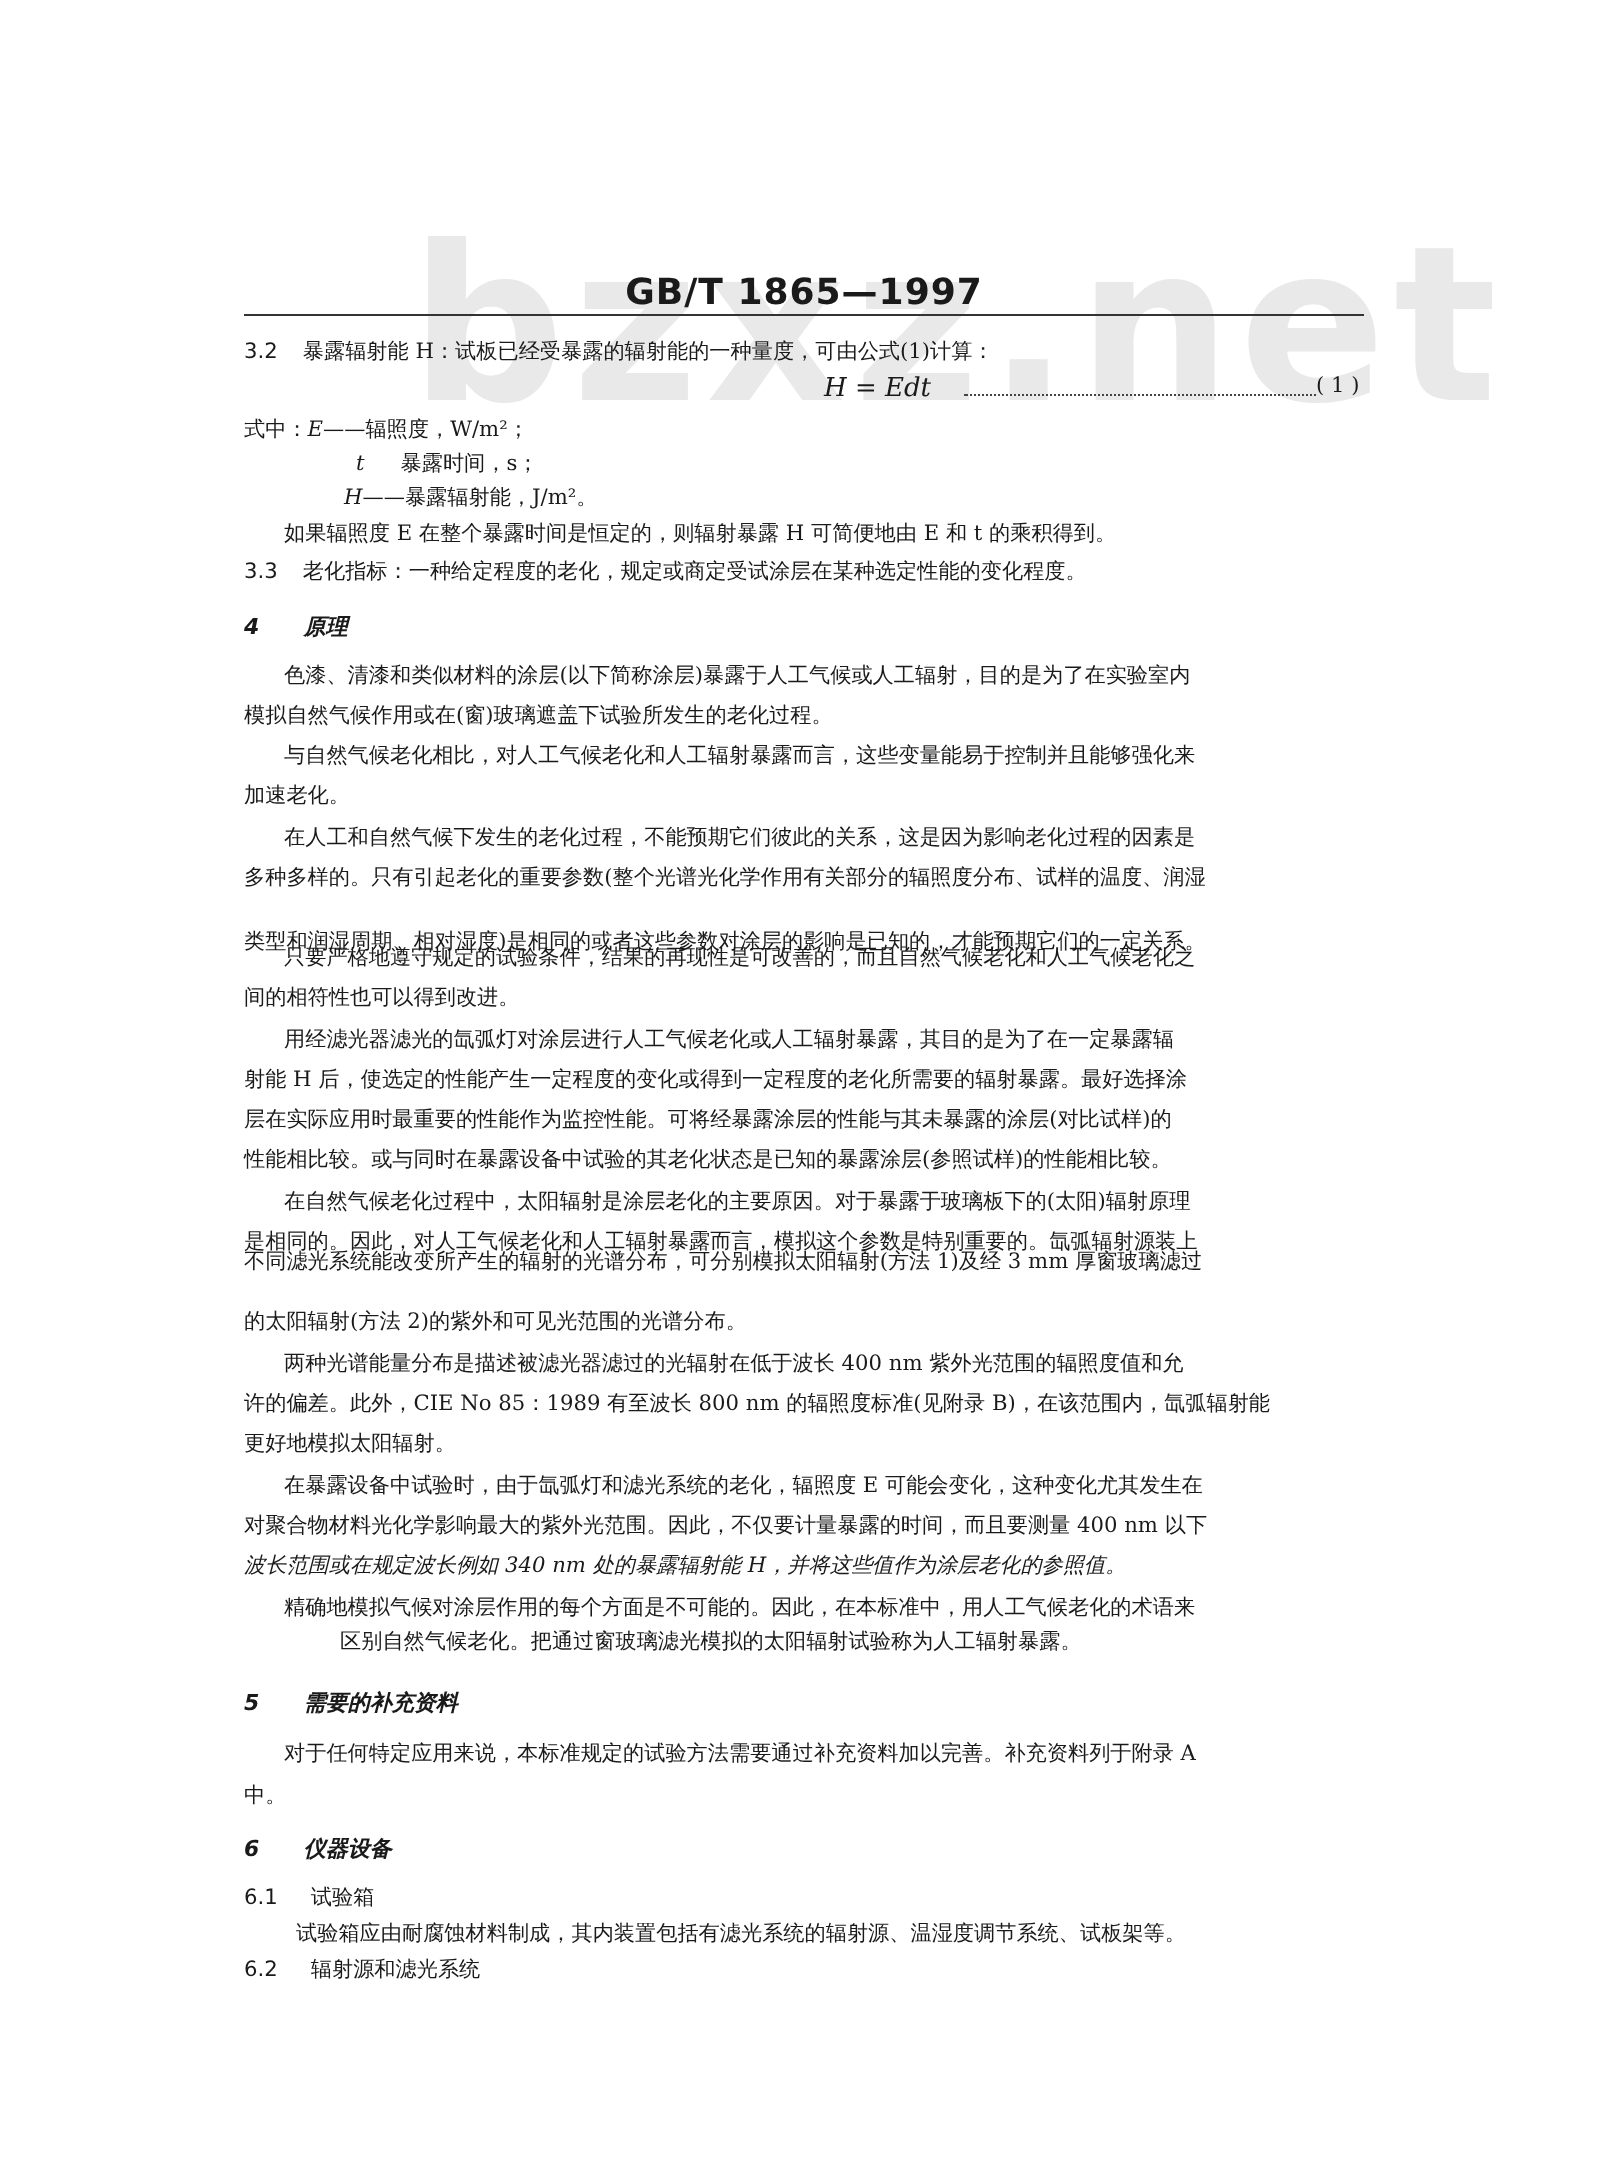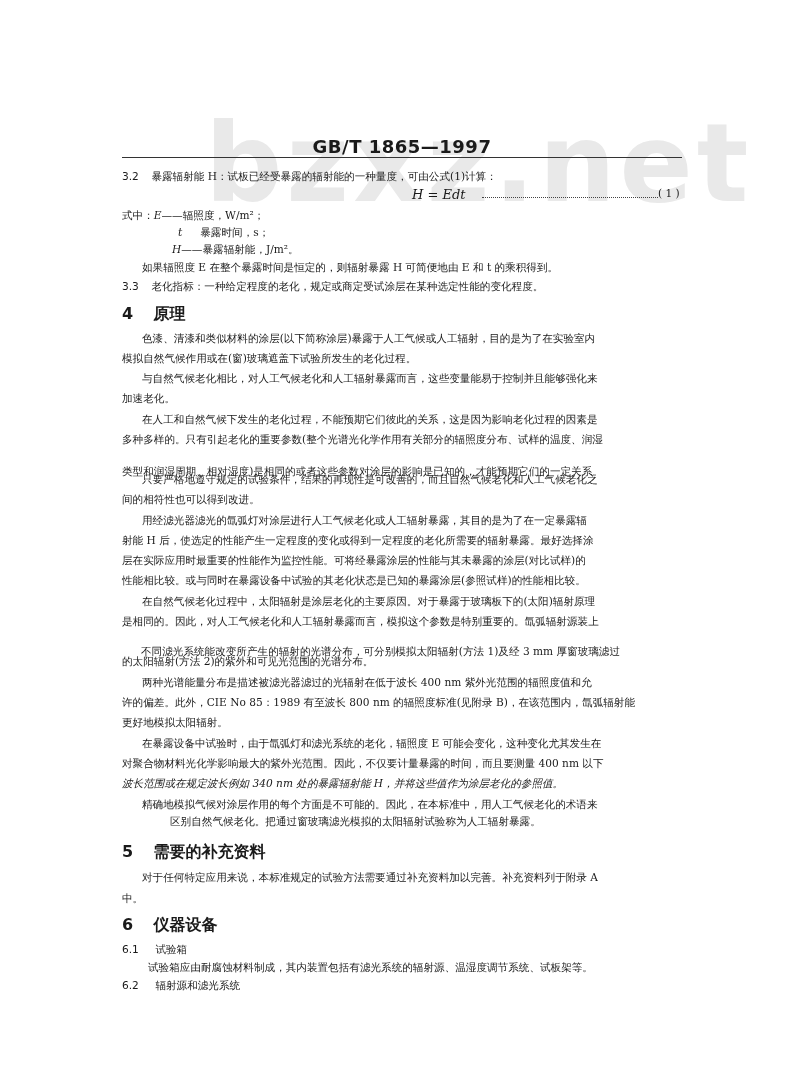--- a/index.html
+++ b/index.html
@@ -19,21 +19,21 @@
     position: absolute; top: 136px; left: 0; width: 560px; text-align: center;
     font-family: "DejaVu Sans", "Liberation Sans", sans-serif;
     font-size: 18px; font-weight: bold; letter-spacing: 0.5px;
   }
   .rule { position: absolute; top: 157px; left: 0; width: 560px; border-top: 1.5px solid #333; }
   .line {
     position: absolute; left: 0; font-size: 10.6px; line-height: 14px; white-space: nowrap;
   }
   .indent { left: 20px; }
   .sub-indent { left: 26px; }
-  .h-section { font-family: "DejaVu Sans", "Liberation Sans", sans-serif; font-weight: bold; font-size: 16px; }
+  .h-section { font-family: "DejaVu Sans", "Liberation Sans", sans-serif; font-weight: bold; font-size: 11px; font-style: italic; }
   .num { display: inline-block; width: 26px; font-family: "DejaVu Sans", "Liberation Sans", sans-serif; }
   .num-wide { display: inline-block; width: 30px; font-family: "DejaVu Sans", "Liberation Sans", sans-serif; }
   i { font-style: italic; }
   .formula { position: absolute; top: 187px; left: 290px; font-size: 13px; font-style: italic; }
   .leader {
     position: absolute; top: 187px; left: 360px; width: 176px; height: 14px;
     border-bottom: 1px dotted #444; transform: translateY(-4px);
   }
   .eqno { position: absolute; top: 187px; left: 536px; font-size: 10.6px; }
 </style>
@@ -84,21 +84,21 @@
   <div class="line" style="top:432px;">多种多样的。只有引起老化的重要参数(整个光谱光化学作用有关部分的辐照度分布、试样的温度、润湿</div>
   <div class="line" style="top:452px;margin-top:12px;">类型和润湿周期、相对湿度)是相同的或者这些参数对涂层的影响是已知的，才能预期它们的一定关系。</div>
   <div class="line indent" style="top:472px;">只要严格地遵守规定的试验条件，结果的再现性是可改善的，而且自然气候老化和人工气候老化之</div>
   <div class="line" style="top:492px;">间的相符性也可以得到改进。</div>
   <div class="line indent" style="top:513px;">用经滤光器滤光的氙弧灯对涂层进行人工气候老化或人工辐射暴露，其目的是为了在一定暴露辐</div>
   <div class="line" style="top:533px;">射能 H 后，使选定的性能产生一定程度的变化或得到一定程度的老化所需要的辐射暴露。最好选择涂</div>
   <div class="line" style="top:553px;">层在实际应用时最重要的性能作为监控性能。可将经暴露涂层的性能与其未暴露的涂层(对比试样)的</div>
   <div class="line" style="top:573px;">性能相比较。或与同时在暴露设备中试验的其老化状态是已知的暴露涂层(参照试样)的性能相比较。</div>
   <div class="line indent" style="top:594px;">在自然气候老化过程中，太阳辐射是涂层老化的主要原因。对于暴露于玻璃板下的(太阳)辐射原理</div>
   <div class="line" style="top:614px;">是相同的。因此，对人工气候老化和人工辐射暴露而言，模拟这个参数是特别重要的。氙弧辐射源装上</div>
-  <div class="line" style="top:644px;margin-left:19px;">不同滤光系统能改变所产生的辐射的光谱分布，可分别模拟太阳辐射(方法 1)及经 3 mm 厚窗玻璃滤过</div>
+  <div class="line" style="top:624px;">不同滤光系统能改变所产生的辐射的光谱分布，可分别模拟太阳辐射(方法 1)及经 3 mm 厚窗玻璃滤过</div>
   <div class="line" style="top:654px;">的太阳辐射(方法 2)的紫外和可见光范围的光谱分布。</div>
   <div class="line indent" style="top:675px;">两种光谱能量分布是描述被滤光器滤过的光辐射在低于波长 400 nm 紫外光范围的辐照度值和允</div>
   <div class="line" style="top:695px;">许的偏差。此外，CIE No 85：1989 有至波长 800 nm 的辐照度标准(见附录 B)，在该范围内，氙弧辐射能</div>
   <div class="line" style="top:715px;">更好地模拟太阳辐射。</div>
   <div class="line indent" style="top:736px;">在暴露设备中试验时，由于氙弧灯和滤光系统的老化，辐照度 E 可能会变化，这种变化尤其发生在</div>
   <div class="line" style="top:756px;">对聚合物材料光化学影响最大的紫外光范围。因此，不仅要计量暴露的时间，而且要测量 400 nm 以下</div>
   <div class="line" style="top:776px;font-style:italic;">波长范围或在规定波长例如 340 nm 处的暴露辐射能 H，并将这些值作为涂层老化的参照值。</div>
   <div class="line indent" style="top:797px;">精确地模拟气候对涂层作用的每个方面是不可能的。因此，在本标准中，用人工气候老化的术语来</div>
   <div class="line" style="top:814px;padding-left:48px;">区别自然气候老化。把通过窗玻璃滤光模拟的太阳辐射试验称为人工辐射暴露。</div>
 

